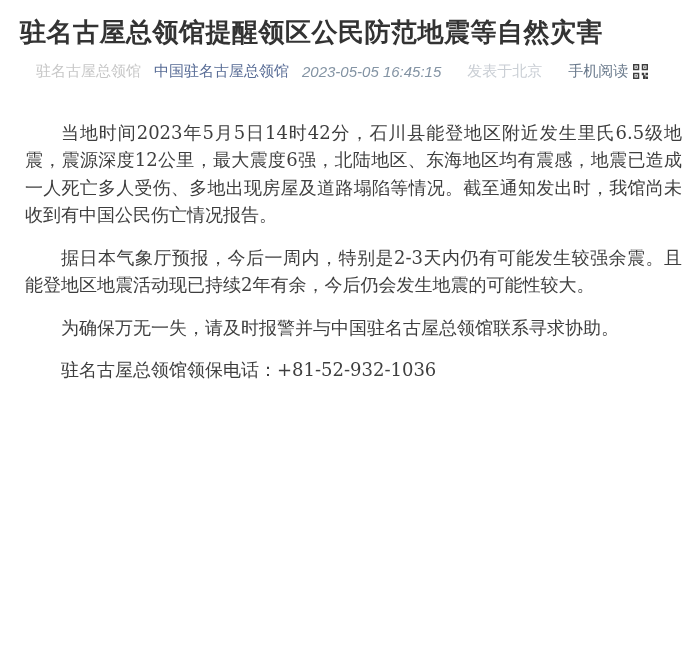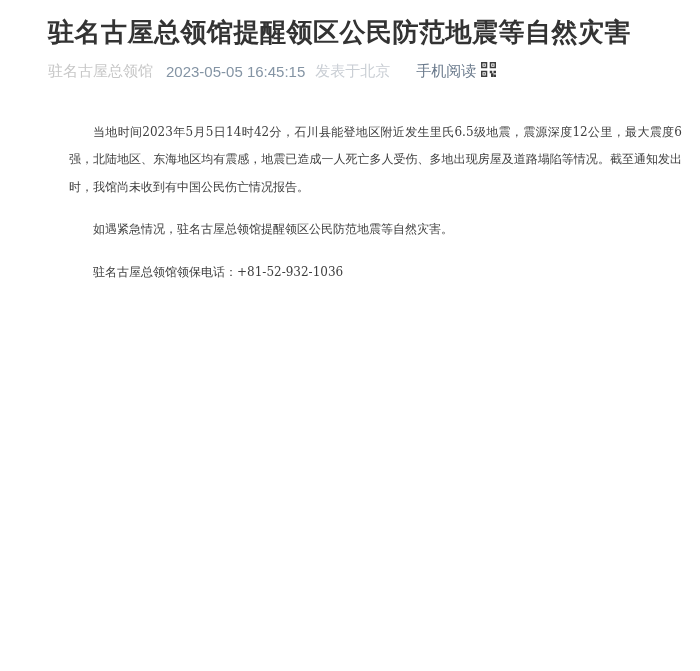--- a/index.html
+++ b/index.html
@@ -12,65 +12,66 @@
     --location-color:#c9ced4;
     --mobile-color:#6a7a8c;
     --icon-color:#3c3c3c;
   }
   *{box-sizing:border-box;margin:0;padding:0;}
   html,body{background:var(--bg);}
   body{
     width:700px;height:671px;overflow:hidden;
     font-family:"Liberation Sans",sans-serif;
   }
-  .page{width:696px;height:671px;background:var(--bg);padding-left:28px;}
+  .page{width:696px;height:671px;background:var(--bg);}
   header.article-header{padding:16px 20px 0 20px;}
   h1.article-title{
     font-size:26px;font-weight:700;line-height:1.25;
     color:var(--title-color);letter-spacing:0.5px;
     font-family:"Liberation Sans",sans-serif;
   }
   .meta-line{
     margin-top:13px;
     display:flex;align-items:center;
     font-size:15px;white-space:nowrap;
   }
-  .meta-line .tag{color:var(--tag-color);margin-right:13px;}
+  .meta-line .tag{color:var(--tag-color);margin-right:13px;margin-left:16px;}
   .meta-line .source{color:var(--link-color);margin-right:13px;cursor:pointer;text-decoration:none;}
-  .meta-line .time{color:var(--time-color);margin-right:10px;}
+  .meta-line .time{color:var(--time-color);margin-right:26px;font-style:italic;}
   .meta-line .loc{color:var(--location-color);}
   .meta-line .mobile{
     color:var(--mobile-color);margin-left:26px;cursor:pointer;
-    display:inline-flex;align-items:flex-start;gap:5px;
+    display:inline-flex;align-items:center;gap:5px;
   }
   .meta-line .mobile svg{color:var(--icon-color);display:block;}
   main.article-body{
     margin-top:38px;
     padding:0 14px 0 25px;
   }
   main.article-body p{
     font-family:"DejaVu Serif","Liberation Serif",serif;
-    font-size:12px;line-height:27.5px;
+    font-size:18px;line-height:27.5px;
     color:var(--body-color);
     text-indent:2em;
     text-align:justify;
-    margin:0 0 15px 16px;
+    margin:0 0 15px 0;
   }
 </style>
 </head>
 <body>
 
 <div class="page">
 
   <header class="article-header">
     <h1 class="article-title">驻名古屋总领馆提醒领区公民防范地震等自然灾害</h1>
 
     <div class="meta-line">
       <span class="tag">驻名古屋总领馆</span>
 
+      <a class="source">中国驻名古屋总领馆</a>
 
       <span class="time">2023-05-05 16:45:15</span>
 
       <span class="loc">发表于北京</span>
 
       <span class="mobile">
         <span>手机阅读</span>
         <svg width="15" height="15" viewBox="0 0 12 12" aria-hidden="true">
           <g fill="currentColor">
             <rect x="0" y="0" width="5" height="5"></rect>
@@ -91,17 +92,18 @@
             <rect x="8.95" y="1.95" width="1.1" height="1.1"></rect>
             <rect x="1.95" y="8.95" width="1.1" height="1.1"></rect>
           </g>
         </svg>
       </span>
     </div>
   </header>
 
   <main class="article-body">
     <p>当地时间2023年5月5日14时42分，石川县能登地区附近发生里氏6.5级地震，震源深度12公里，最大震度6强，北陆地区、东海地区均有震感，地震已造成一人死亡多人受伤、多地出现房屋及道路塌陷等情况。截至通知发出时，我馆尚未收到有中国公民伤亡情况报告。</p>
-    <p>如遇紧急情况，驻名古屋总领馆提醒领区公民防范地震等自然灾害。</p>
+    <p>据日本气象厅预报，今后一周内，特别是2-3天内仍有可能发生较强余震。且能登地区地震活动现已持续2年有余，今后仍会发生地震的可能性较大。</p>
+    <p>为确保万无一失，请及时报警并与中国驻名古屋总领馆联系寻求协助。</p>
     <p>驻名古屋总领馆领保电话：+81-52-932-1036</p>
   </main>
 
 </div>
 
 </body></html>

